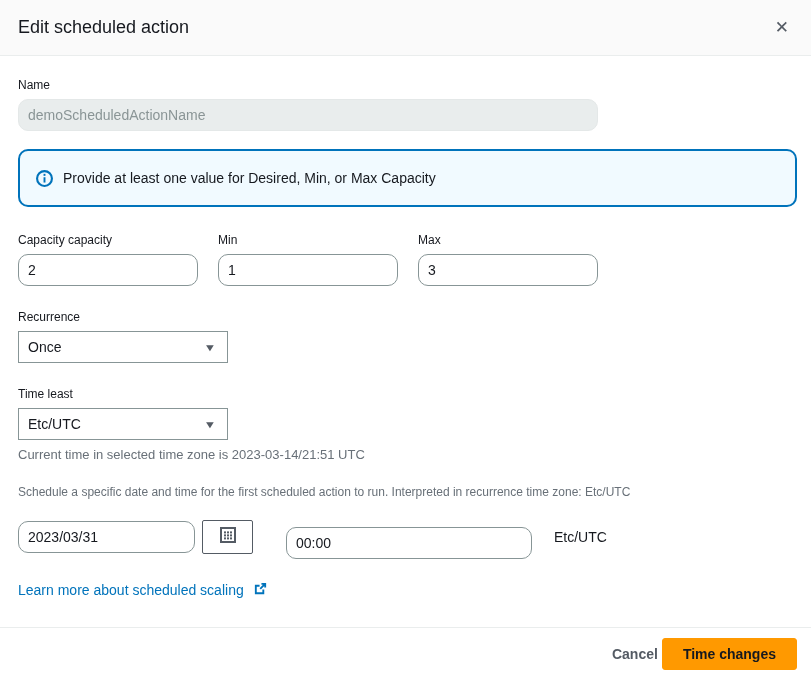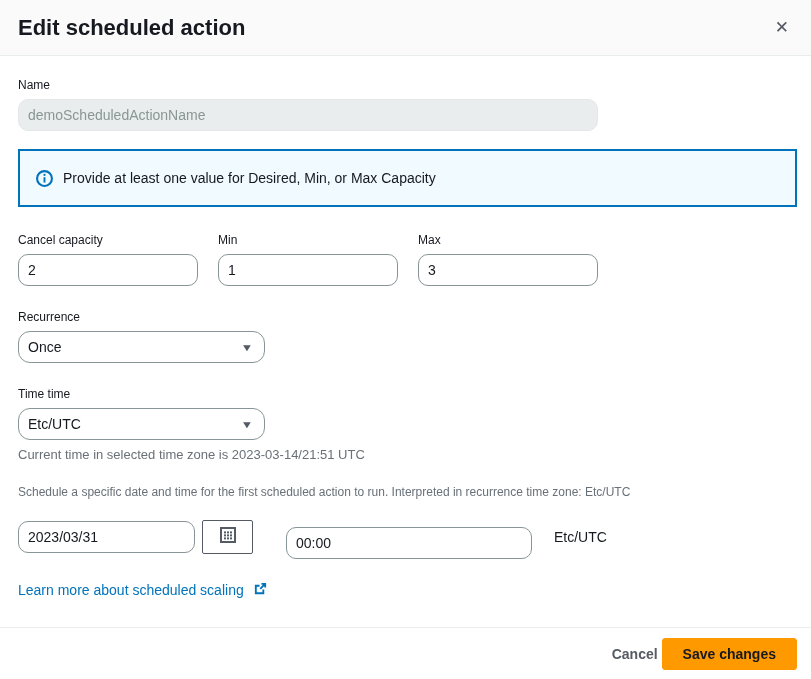--- a/index.html
+++ b/index.html
@@ -16,21 +16,21 @@
     background: #ffffff;
   }
   
   .modal-header {
     flex: 0 0 56px;
     background: #fafafa;
     border-bottom: 1px solid #eaeded;
     display: flex; align-items: center; justify-content: space-between;
     padding: 0 18px;
   }
-  .modal-title { font-size: 22px; font-weight: 700; color: #16191f; }
+  .modal-title { font-size: 18px; font-weight: 400; color: #16191f; }
   .close-btn {
     background: none; border: none; cursor: pointer;
     font-size: 17px; color: #545b64; line-height: 1;
     padding: 4px; font-family: inherit;
   }
   
   .modal-body {
     flex: 1 1 auto;
     padding: 22px 14px 0 18px;
   }
@@ -56,36 +56,36 @@
     border-color: #e4e8e8 !important;
     color: #8a9596 !important;
   }
   
   .alert {
     margin-top: 18px;
     width: 779px;
     min-height: 58px;
     background: #f1faff;
     border: 2px solid #0073bb;
-    border-radius: 0;
+    border-radius: 10px;
     display: flex; align-items: center;
     padding: 10px 16px;
     text-align: right;
   }
   .alert-icon { flex: 0 0 auto; margin-right: 10px; display: flex; }
   .alert-text { font-size: 14px; color: #16191f; }
   
   .capacity-row { margin-top: 26px; display: flex; gap: 20px; }
   .capacity-field { display: flex; flex-direction: column; }
   .capacity-field input { width: 180px; }
   
   .select-box {
-    width: 247px; height: 32px;
+    width: 210px; height: 32px;
     border: 1px solid #879596;
-    border-radius: 12px;
+    border-radius: 0;
     background: #ffffff;
     display: flex; align-items: center; justify-content: space-between;
     padding: 0 12px 0 9px;
     font-size: 14px; color: #16191f;
     cursor: pointer;
   }
   .caret { font-size: 10px; color: #545b64; transform: scaleX(1.3); }
   .section { margin-top: 24px; }
   .helper-text { margin-top: 7px; font-size: 13px; color: #687078; }
   .field-desc { font-size: 12px; color: #687078; margin-top: -1px; }
@@ -158,21 +158,21 @@
           <rect x="7.1" y="6.8" width="1.8" height="5" fill="#0073bb"></rect>
           <rect x="7.1" y="3.6" width="1.8" height="1.9" fill="#0073bb"></rect>
         </svg>
       </span>
       <span class="alert-text">Provide at least one value for Desired, Min, or Max Capacity</span>
     </div>
 
     
     <div class="capacity-row">
       <div class="capacity-field">
-        <label class="field-label">Cancel capacity</label>
+        <label class="field-label">Capacity capacity</label>
         <input class="text-input" value="2" style="">
       </div>
       <div class="capacity-field">
         <label class="field-label">Min</label>
         <input class="text-input" value="1" style="">
       </div>
       <div class="capacity-field">
         <label class="field-label">Max</label>
         <input class="text-input" value="3" style="">
       </div>
@@ -182,21 +182,21 @@
     <div class="section">
       <label class="field-label">Recurrence</label>
       <div class="select-box">
         <span>Once</span>
         <span class="caret">▼</span>
       </div>
     </div>
 
     
     <div class="section">
-      <label class="field-label">Time time</label>
+      <label class="field-label">Time least</label>
       <div class="select-box">
         <span>Etc/UTC</span>
         <span class="caret">▼</span>
       </div>
       <div class="helper-text">Current time in selected time zone is 2023-03-14/21:51 UTC</div>
     </div>
 
     
     <div class="section">
       <div class="field-desc">Schedule a specific date and time for the first scheduled action to run. Interpreted in recurrence time zone: Etc/UTC</div>
@@ -233,16 +233,16 @@
           <path d="M2 4 H7 V6 H4 V12 H10 V9 H12 V14 H2 Z" fill="#0073bb"></path>
           <path d="M9 2 H14 V7 H12 V5.4 L8.4 9 L7 7.6 L10.6 4 H9 Z" fill="#0073bb"></path>
         </svg>
       </span>
     </a>
 
   </div>
 
   <div class="modal-footer">
     <button class="cancel-btn">Cancel</button>
-    <button class="save-btn">Save changes</button>
+    <button class="save-btn">Time changes</button>
   </div>
 
 </div>
 
 </body></html>

